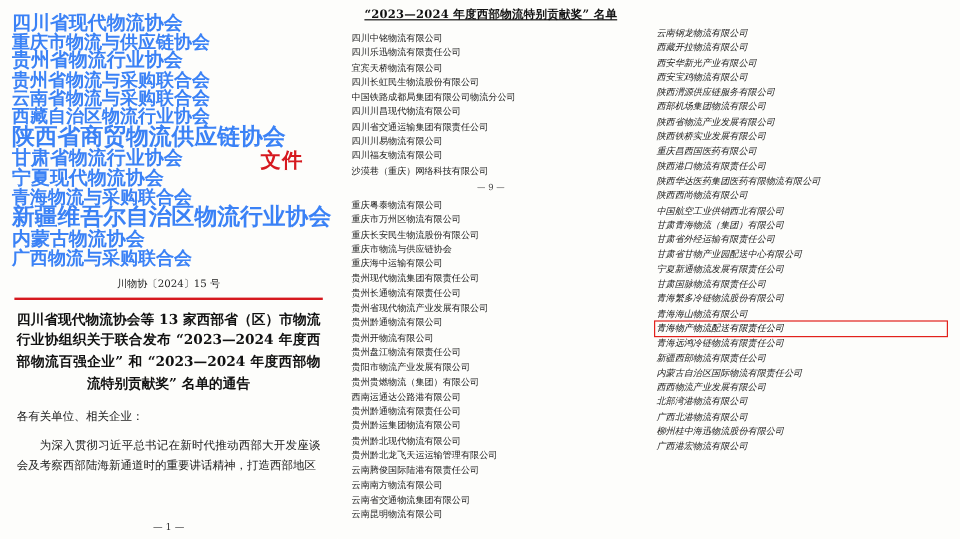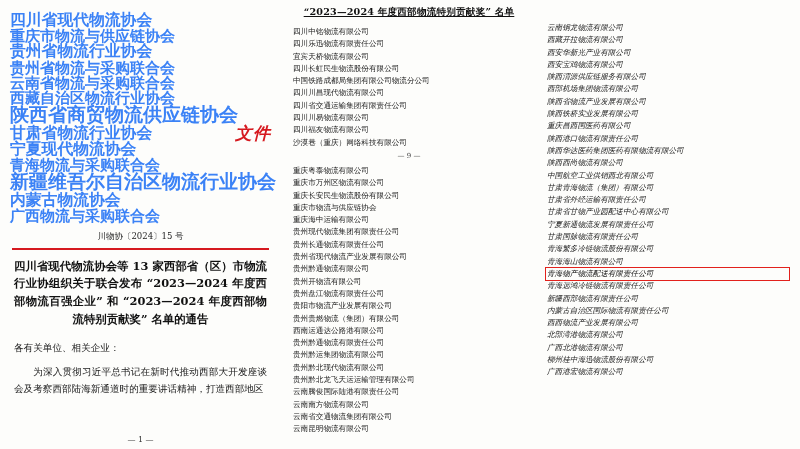--- a/index.html
+++ b/index.html
@@ -44,28 +44,27 @@
     white-space: nowrap;
     font-size: 15.5px;
     text-align: left;
     transform-origin: left center;
   }
   .redhead .rh-line.s1 { font-size: 15.8px; }
   .redhead .rh-line.s2 { font-size: 15px; }
   .redhead .rh-line.s3 { font-size: 19px; }
   .wenjian {
     position: absolute;
-    right: 10px;
+    right: 28px;
     top: 122px;
     color: #d6191f;
     font-family: "DejaVu Serif", "Liberation Serif", serif;
     font-weight: bold;
     font-size: 17px;
     letter-spacing: 1px;
-    font-style: italic;
   }
   .doc-number {
     text-align: center;
     color: #222;
     font-size: 8.5px;
     margin-top: 8px;
     font-family: "DejaVu Serif", "Liberation Serif", serif;
   }
   .red-rule {
     height: 1.6px;

